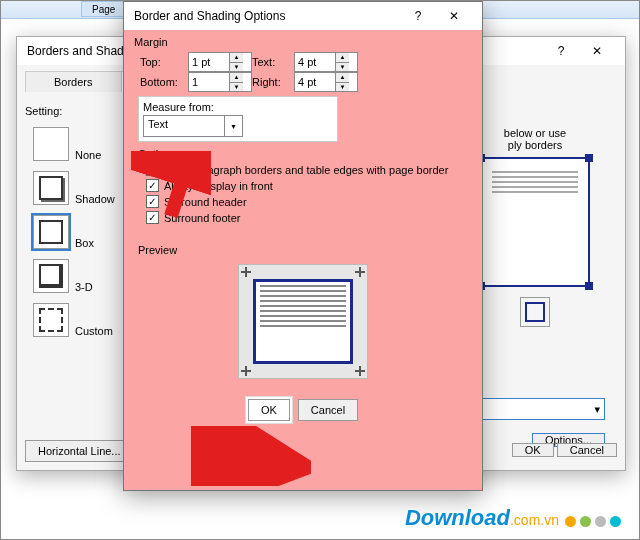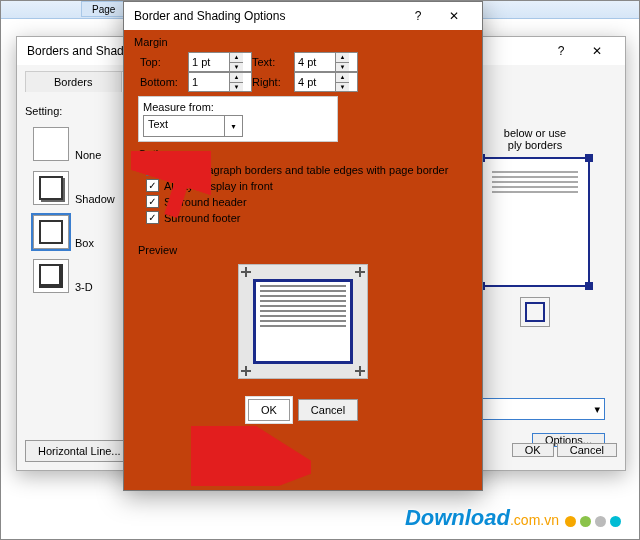--- a/index.html
+++ b/index.html
@@ -198,21 +198,21 @@
     bottom: 20px;
   }
   
   
   .dlg-front {
     position: absolute;
     top: 0px;
     left: 122px;
     width: 360px;
     height: 490px;
-    background: #c2410c;
+    background: #fca5a5;
     border: 1px solid #777;
     box-shadow: 0 6px 24px rgba(0,0,0,0.35);
   }
   .dlg-front .dlg-title { background: #fff; }
   
   .group-label {
     margin: 6px 10px 2px 10px;
   }
   .margin-grid {
     margin: 4px 16px;
@@ -392,20 +392,26 @@
       <div class="set-thumb">
           <div class="set-thumb-inner"></div>
         </div>
       <span>Box</span>
     </div>
     <div class="set-item">
       <div class="set-thumb threeD">
           <div class="set-thumb-inner"></div>
         </div>
       <span>3-D</span>
+    </div>
+    <div class="set-item">
+      <div class="set-thumb custom">
+          <div class="set-thumb-inner"></div>
+        </div>
+      <span>Custom</span>
     </div>
   </div>
 
   <div class="preview-box-back">
     <div class="preview-hint">
       <span>below or use</span><br>
       <span>ply borders</span>
     </div>
     <div class="preview-frame">
       <div class="preview-corner tl"></div>

